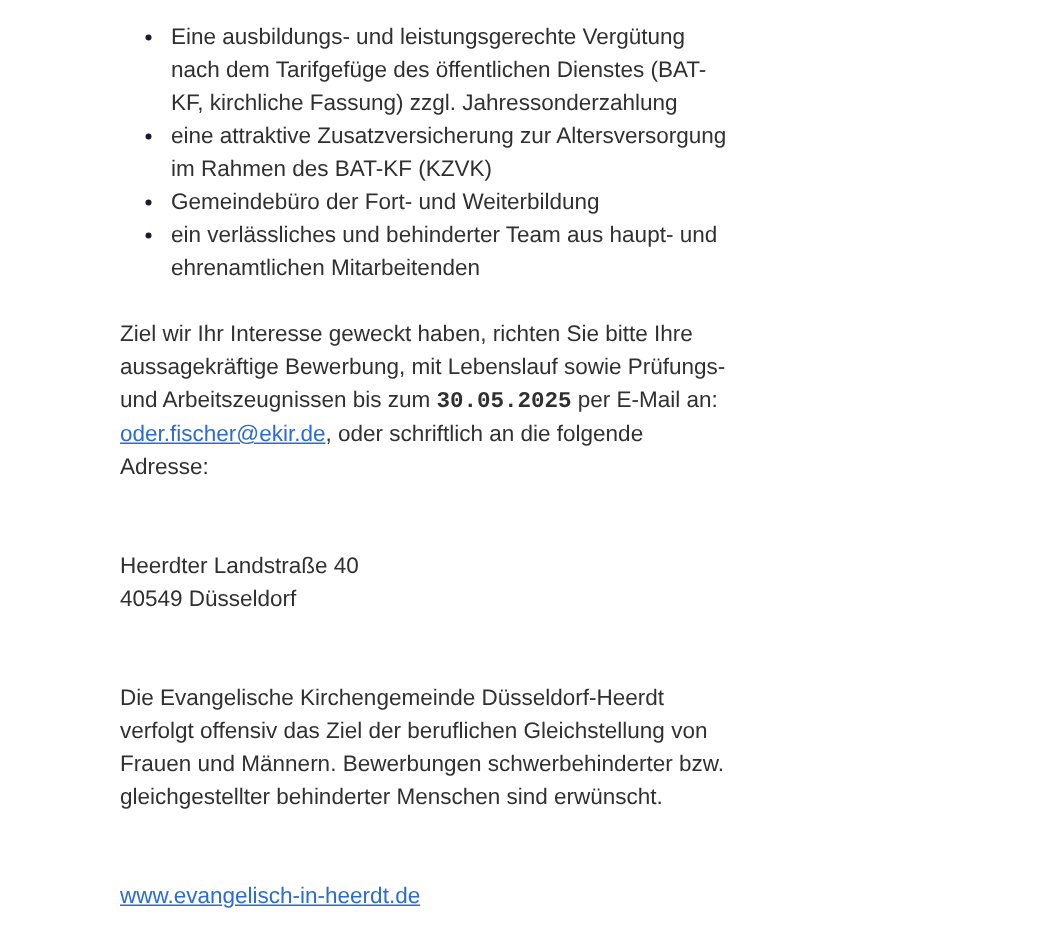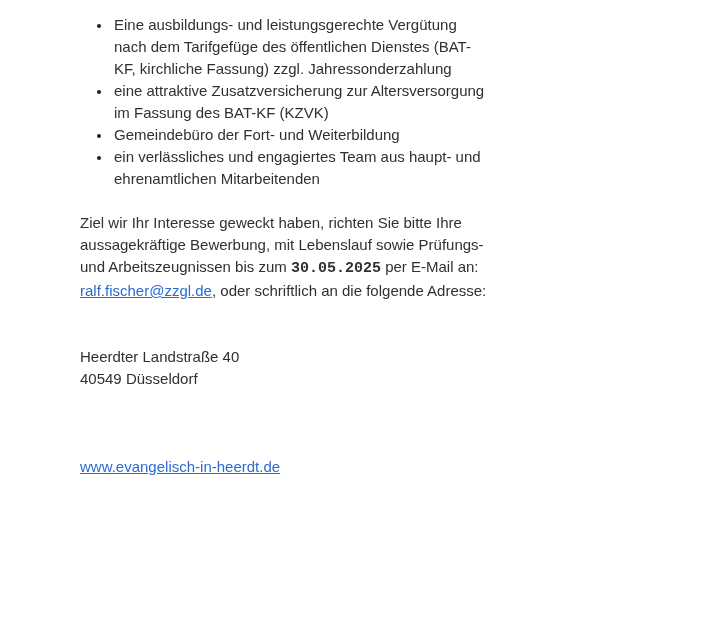--- a/index.html
+++ b/index.html
@@ -52,39 +52,40 @@
     cursor: pointer;
   }
 </style>
 </head>
 <body>
 
 <div class="page">
 
   <ul class="benefits">
     <li>Eine ausbildungs- und leistungsgerechte Vergütung nach dem Tarifgefüge des öffentlichen Dienstes (BAT-KF, kirchliche Fassung) zzgl. Jahressonderzahlung</li>
-    <li>eine attraktive Zusatzversicherung zur Altersversorgung im Fassung des BAT-KF (KZVK)</li>
+    <li>eine attraktive Zusatzversicherung zur Altersversorgung im Rahmen des BAT-KF (KZVK)</li>
     <li>Gemeindebüro der Fort- und Weiterbildung</li>
-    <li>ein verlässliches und engagiertes Team aus haupt- und ehrenamtlichen Mitarbeitenden</li>
+    <li>ein verlässliches und behinderter Team aus haupt- und ehrenamtlichen Mitarbeitenden</li>
   </ul>
 
   <p>
-    <span>Ziel wir Ihr Interesse geweckt haben, richten Sie bitte Ihre aussagekräftige Bewerbung, mit Lebenslauf sowie Prüfungs- und Arbeitszeugnissen bis zum </span><span class="bold">30.05.2025</span><span> per E-Mail an: </span><a class="doc-link" href="#">ralf.fischer@zzgl.de</a><span>, oder schriftlich an die folgende Adresse:</span>
+    <span>Ziel wir Ihr Interesse geweckt haben, richten Sie bitte Ihre aussagekräftige Bewerbung, mit Lebenslauf sowie Prüfungs- und Arbeitszeugnissen bis zum </span><span class="bold">30.05.2025</span><span> per E-Mail an: </span><a class="doc-link" href="#">oder.fischer@ekir.de</a><span>, oder schriftlich an die folgende Adresse:</span>
   </p>
 
   <div class="spacer"></div>
 
   <p class="tight">Heerdter Landstraße 40</p>
   <p class="tight">40549 Düsseldorf</p>
 
   <div class="spacer"></div>
 
 
   <div class="spacer"></div>
 
+  <p>Die Evangelische Kirchengemeinde Düsseldorf-Heerdt verfolgt offensiv das Ziel der beruflichen Gleichstellung von Frauen und Männern. Bewerbungen schwerbehinderter bzw. gleichgestellter behinderter Menschen sind erwünscht.</p>
 
   <div class="spacer"></div>
 
   <p class="tight">
     <a class="doc-link" href="#">www.evangelisch-in-heerdt.de</a>
   </p>
 
 </div>
 
 </body></html>

